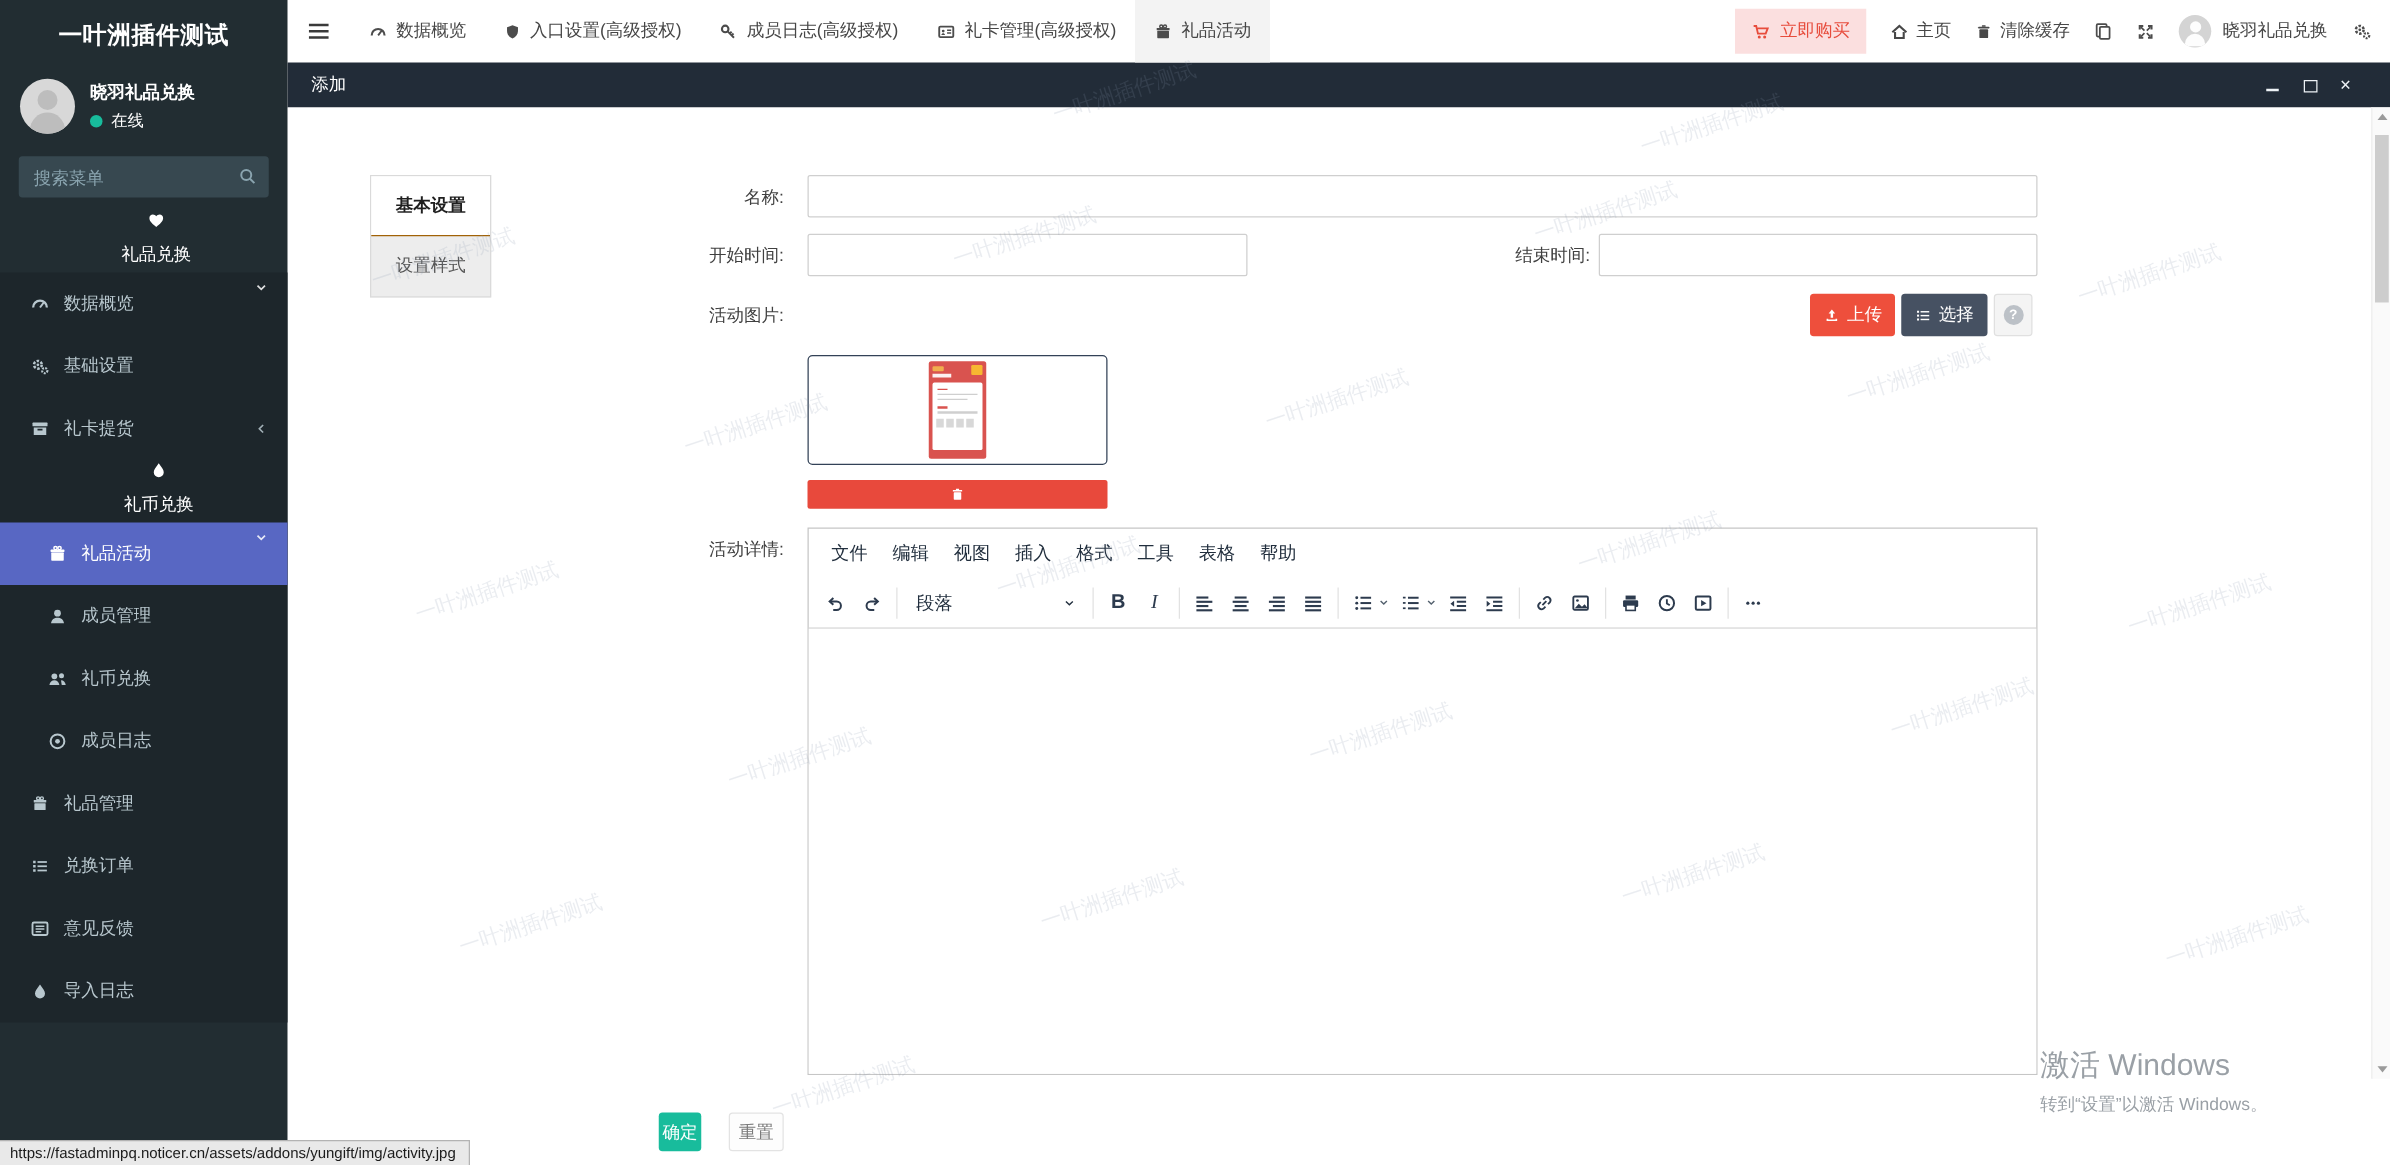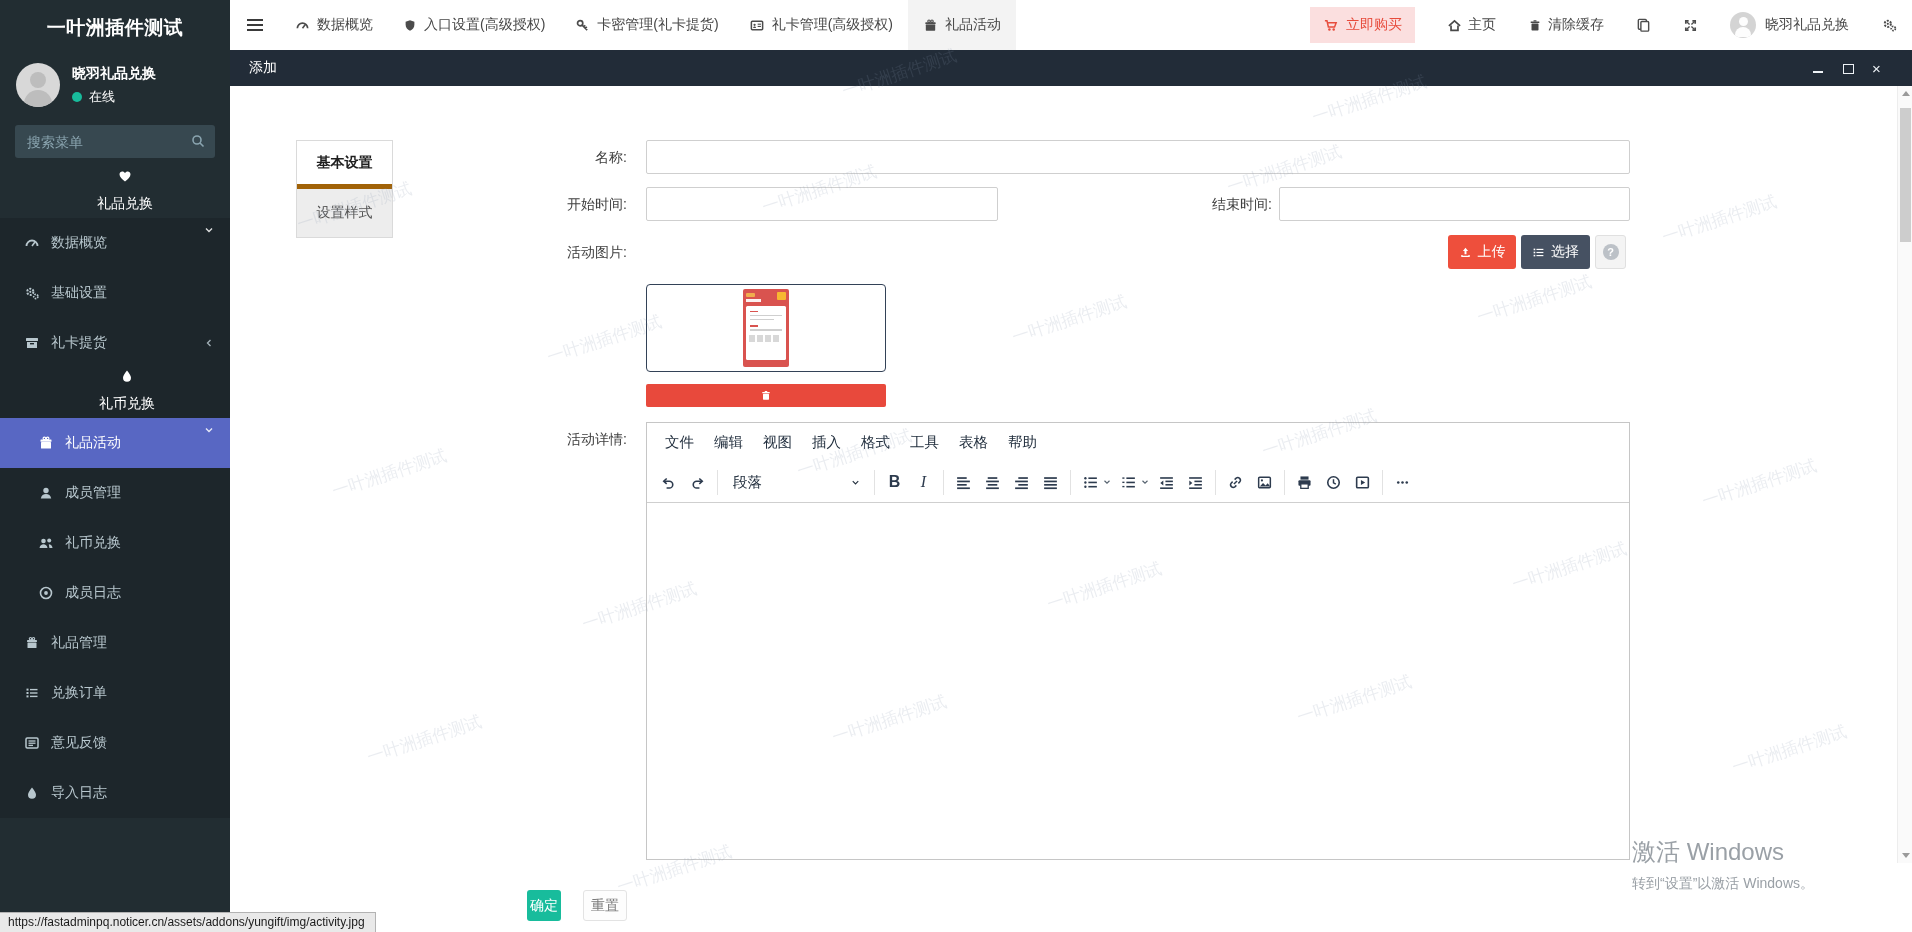--- a/index.html
+++ b/index.html
@@ -32,21 +32,21 @@
   .chev { margin-left:auto; margin-right:15px; opacity:.85; }
 
   
   .main { position:absolute; left:230px; top:0; right:0; bottom:0; }
   .navbar { height:50px; background:#fff; display:flex; align-items:center; }
   .nav-toggle { padding:0 17px; color:#3a3a3a; cursor:pointer; }
   .nav-tabs { display:flex; height:100%; }
   .nav-tab { display:flex; align-items:center; gap:7px; padding:0 15px; font-size:14px; color:#464646; cursor:pointer; white-space:nowrap; }
   .nav-tab .tic { color:#4c4c4c; }
   .nav-tab.active { background:#f3f3f3; }
-  .nav-right { margin-left:auto; display:flex; align-items:center; gap:32px; padding-right:14px; font-size:14px; color:#484848; }
+  .nav-right { margin-left:auto; display:flex; align-items:center; gap:19px; padding-right:14px; font-size:14px; color:#484848; }
   .buy-btn { display:flex; align-items:center; gap:7px; background:#fbdfdf; color:#e74c3c; padding:9px 13px; cursor:pointer; }
   .nav-lnk { display:flex; align-items:center; gap:6px; cursor:pointer; }
   .nav-ic { cursor:pointer; color:#4c4c4c; }
   .mini-avatar { width:26px; height:26px; border-radius:50%; background:#d4d4d4; position:relative; overflow:hidden; }
   .mini-avatar::before { content:""; position:absolute; left:50%; top:5px; width:9px; height:9px; margin-left:-4.5px; border-radius:50%; background:#fdfdfd; }
   .mini-avatar::after { content:""; position:absolute; left:50%; top:15px; width:16px; height:10px; margin-left:-8px; border-radius:8px 8px 0 0; background:#fdfdfd; }
   .user-drop { display:flex; align-items:center; gap:9px; cursor:pointer; }
 
   .panel-header { height:36px; background:#222c38; color:#fff; display:flex; align-items:center; padding:0 19px; font-size:14px; }
   .win-ctrls { margin-left:auto; display:flex; align-items:center; gap:17px; padding-right:8px; }
@@ -57,21 +57,21 @@
 
   .content { position:absolute; top:86px; left:0; right:0; bottom:0; background:#fff; }
 
   
   .wm { position:absolute; font-size:17px; color:#8796ad; opacity:.17; transform:rotate(-18deg); white-space:nowrap; pointer-events:none; z-index:6; }
   .wm-layer { position:absolute; inset:0; pointer-events:none; z-index:6; }
 
   
   .fg-tabs { position:absolute; left:66px; top:54px; width:97px; border:1px solid #dadada; background:#ededed; }
   .fg-tab { height:48px; display:flex; align-items:center; justify-content:center; font-size:14px; color:#555; cursor:pointer; }
-  .fg-tab.active { background:#fff; color:#1f1f1f; font-weight:bold; border-bottom:5px solid #a16207; }
+  .fg-tab.active { background:#fff; color:#1f1f1f; font-weight:bold; border-bottom:1px solid #a16207; }
 
   .flabel { position:absolute; width:160px; text-align:right; font-size:14px; color:#404040; height:34px; line-height:34px; }
   .tin { position:absolute; height:34px; border:1px solid #cfcfcf; border-radius:2px; background:#fff; font-size:14px; color:#444; padding:0 10px; outline:none; }
 
   .btn { position:absolute; height:34px; border:none; border-radius:3px; font-size:14px; display:flex; align-items:center; justify-content:center; gap:6px; cursor:pointer; font-family:inherit; }
   .btn-upload { left:1218px; top:149px; width:68px; background:#ee4f3c; color:#fff; }
   .btn-choose { left:1291px; top:149px; width:69px; background:#465162; color:#fff; }
   .btn-q { left:1365px; top:149px; width:31px; background:#f4f4f4; border:1px solid #e0e0e0; color:#fff; }
   .q-circle { width:16px; height:16px; border-radius:50%; background:#bcc1c7; color:#fff; font-size:11px; font-weight:bold; line-height:16px; text-align:center; }
 
@@ -348,21 +348,21 @@
           </span>
         <span>入口设置(高级授权)</span>
       </div>
       <div class="nav-tab">
         <span class="tic">
             <svg width="15" height="15" viewBox="0 0 16 16">
               <circle cx="5.5" cy="5.5" r="2.8" fill="none" stroke="currentColor" stroke-width="1.8"></circle>
               <path d="M7.6 7.6 13 13M11 11l1.6-1.6M9.3 9.3 11 7.8" fill="none" stroke="currentColor" stroke-width="1.7"></path>
             </svg>
           </span>
-        <span>卡密管理(礼卡提货)</span>
+        <span>成员日志(高级授权)</span>
       </div>
       <div class="nav-tab">
         <span class="tic">
             <svg width="16" height="15" viewBox="0 0 16 16">
               <rect x="2" y="3.5" width="12" height="9" rx="1" fill="none" stroke="currentColor" stroke-width="1.6"></rect>
               <circle cx="5.4" cy="7.3" r="1.2" fill="currentColor"></circle>
               <path d="M3.8 10.6c.3-1 .9-1.5 1.6-1.5s1.3.5 1.6 1.5Z" fill="currentColor"></path>
               <line x1="8.7" y1="6.6" x2="12.2" y2="6.6" stroke="currentColor" stroke-width="1.2"></line>
               <line x1="8.7" y1="9" x2="12.2" y2="9" stroke="currentColor" stroke-width="1.2"></line>
             </svg>

